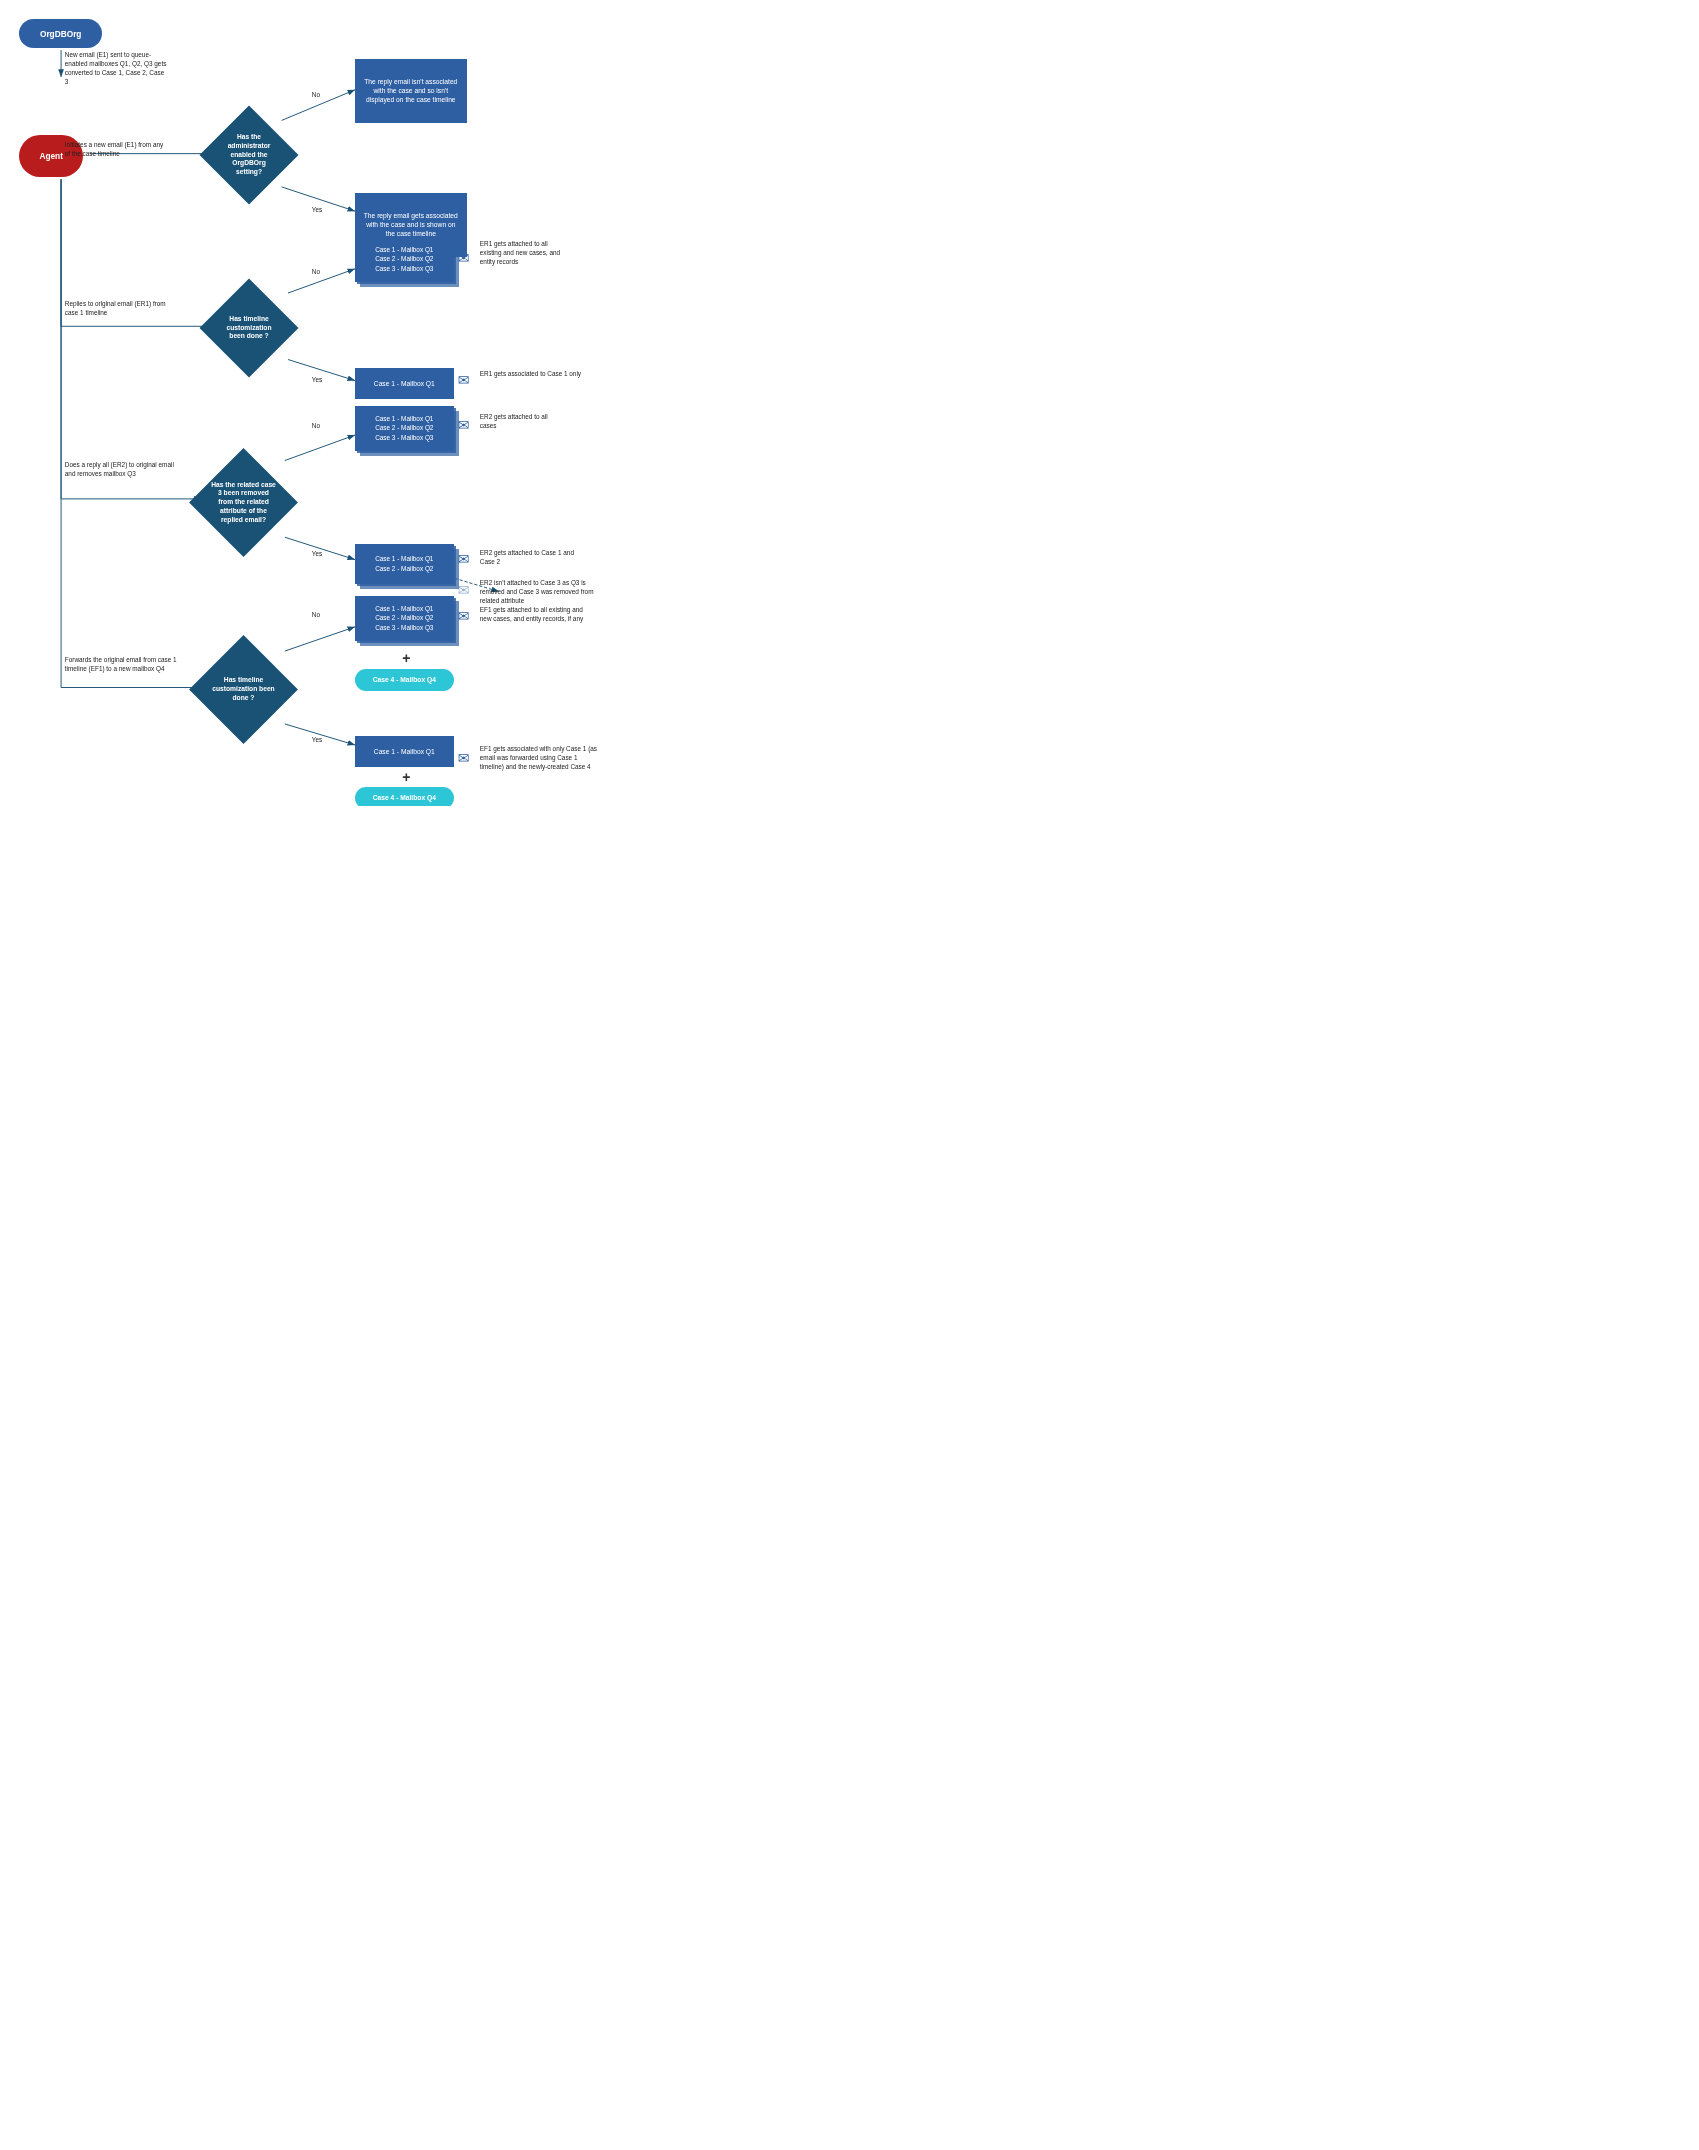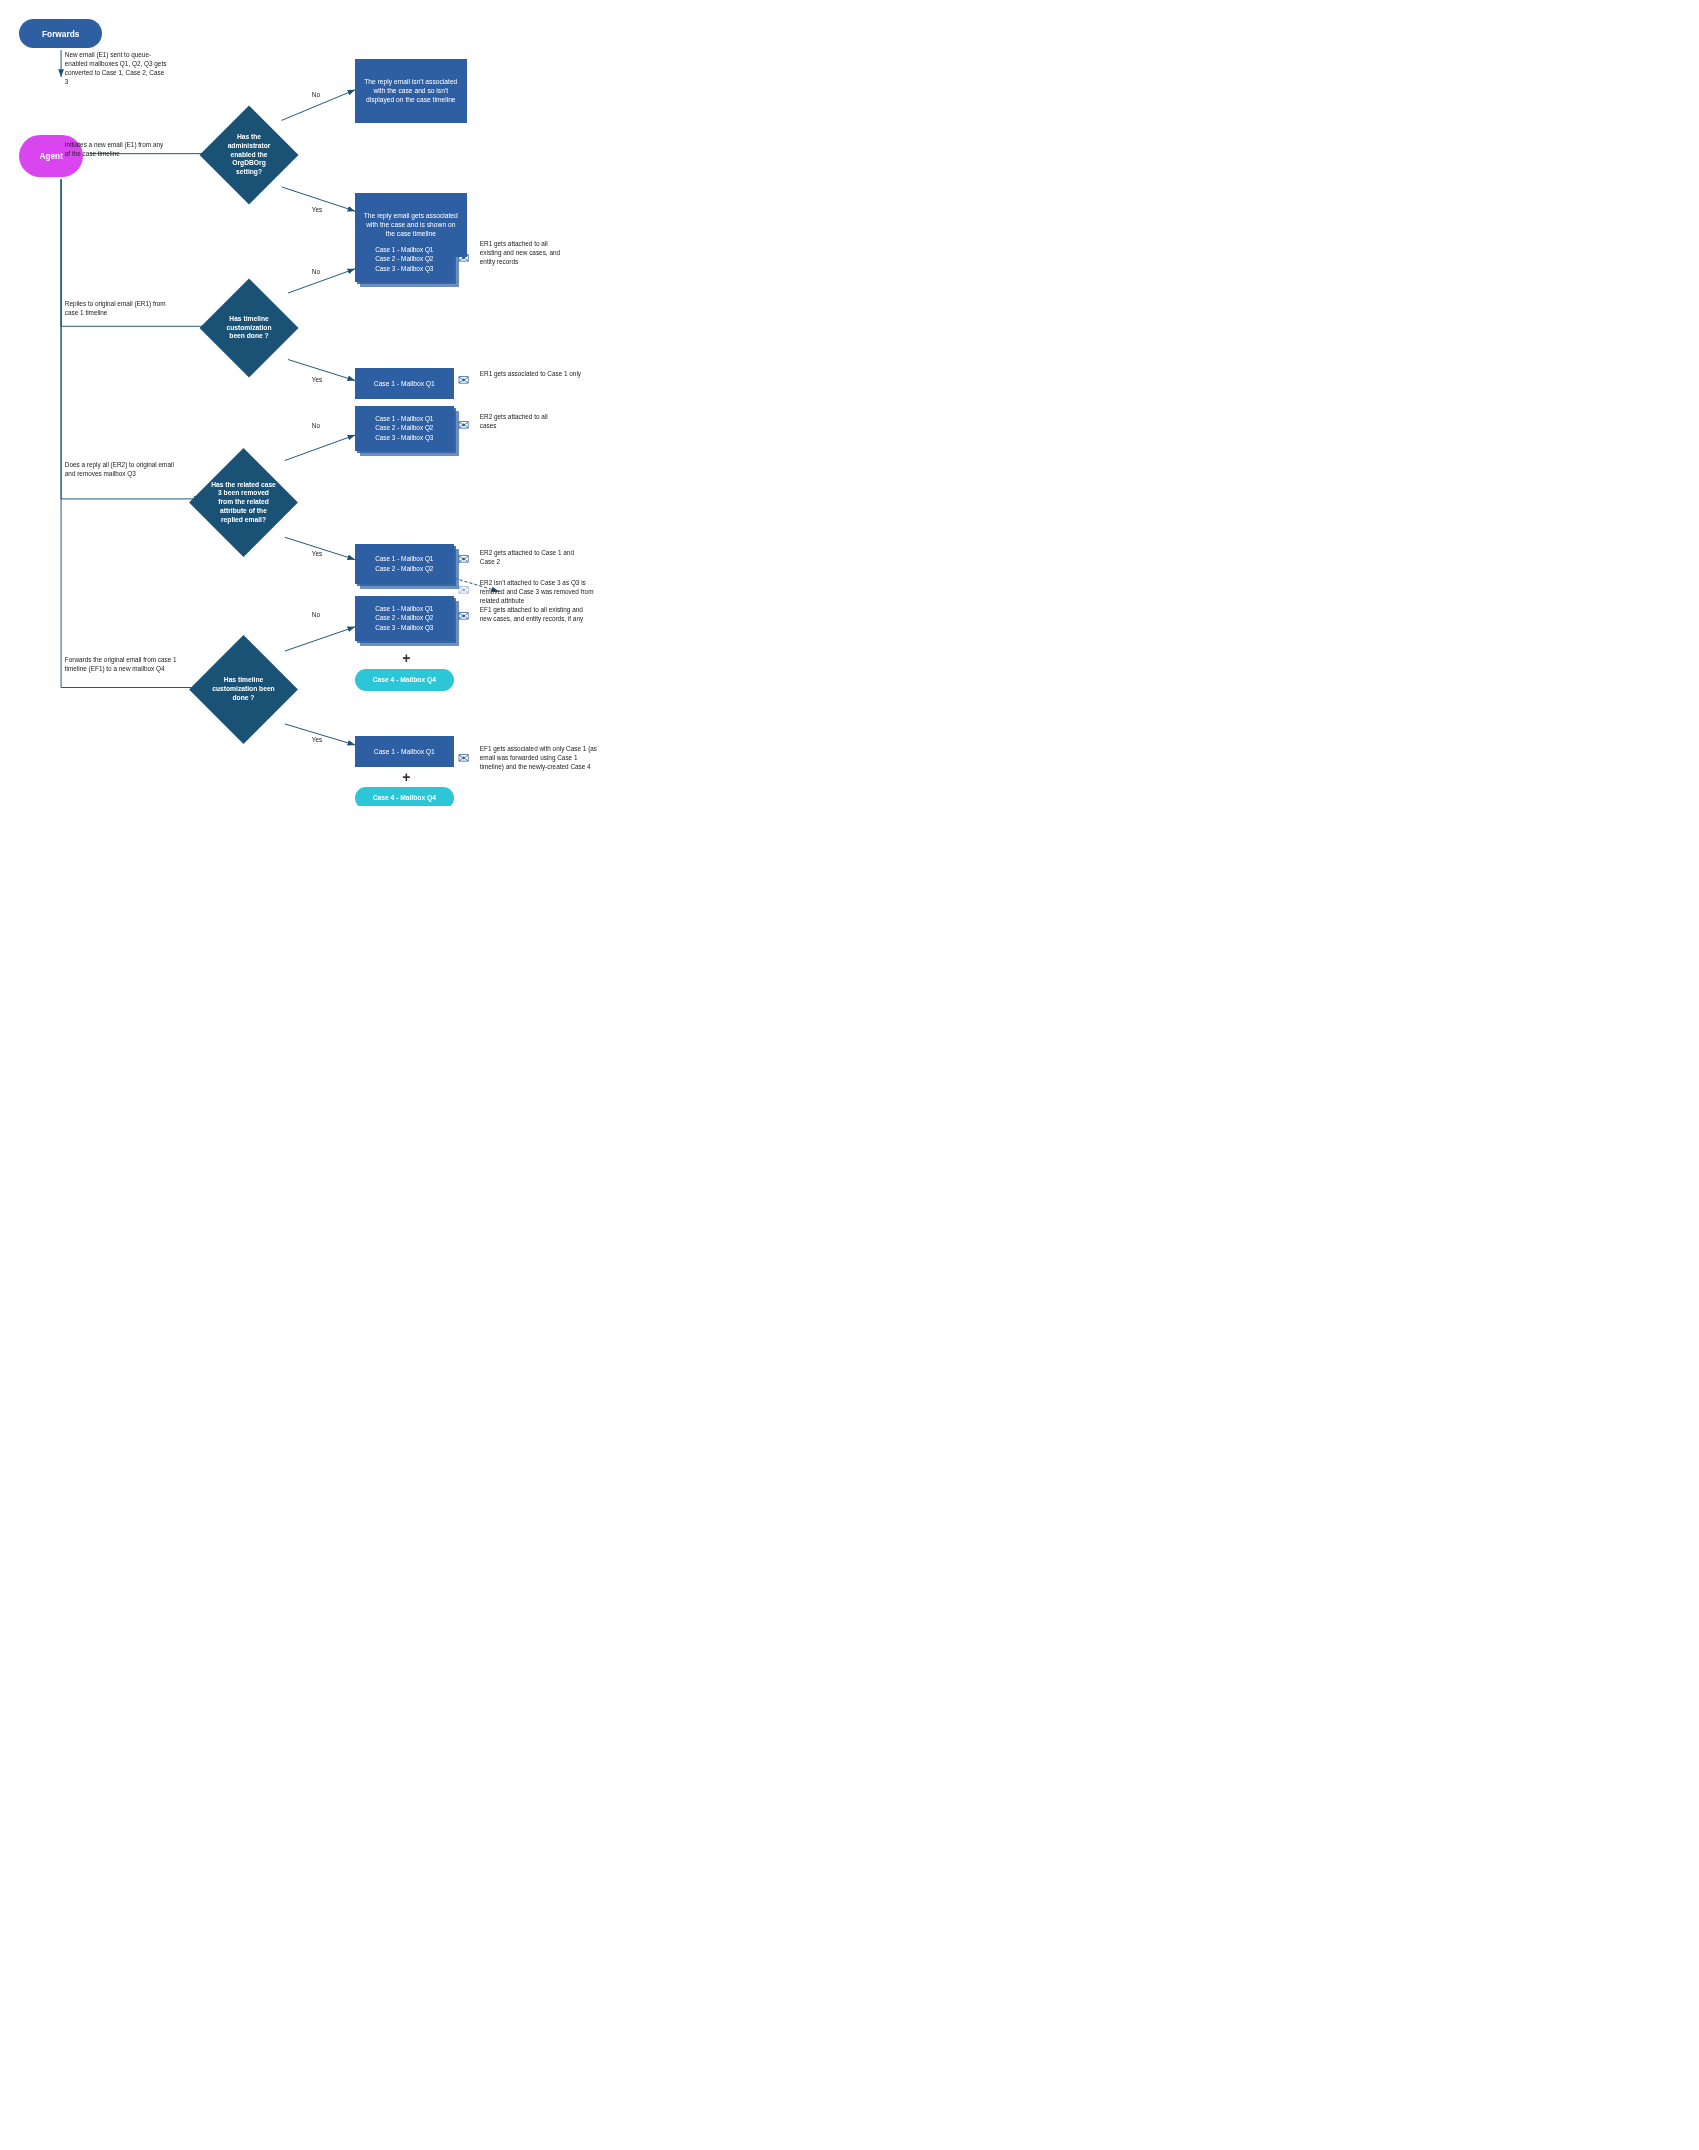--- a/index.html
+++ b/index.html
@@ -93,21 +93,21 @@
       border-radius: 3.8px;
     }
     .annotation {
       position: absolute;
       font-size: 6.4px;
       color: #222;
       line-height: 1.4;
       text-align: left;
     }
     .agent-oval {
-      background: #d946ef;
+      background: #b91c1c;
       color: #fff;
       border-radius: 25.6px;
       display: flex;
       align-items: center;
       justify-content: center;
       font-weight: 700;
       font-size: 8.3px;
       position: absolute;
       text-align: center;
     }
@@ -174,21 +174,21 @@
     <line x1="75" y1="260" x2="75" y2="1055" stroke="#1a5276" stroke-width="1.5"></line>
     <line x1="75" y1="1055" x2="295" y2="1055" stroke="#1a5276" stroke-width="1.5" marker-end="url(#arrowhead)"></line>
 
     <line x1="425" y1="998" x2="535" y2="960" stroke="#1a5276" stroke-width="1.5" marker-end="url(#arrowhead)"></line>
 
     <line x1="425" y1="1112" x2="535" y2="1145" stroke="#1a5276" stroke-width="1.5" marker-end="url(#arrowhead)"></line>
 
     <line x1="660" y1="875" x2="760" y2="905" stroke="#1a5276" stroke-width="1.5" stroke-dasharray="5,3" marker-end="url(#arrowhead-dash)"></line>
   </svg>
 
-  <div class="rounded-rect" style="left:6.4px;top:6.4px;width:83px;height:29px;font-size:8.3px;">Forwards</div>
+  <div class="rounded-rect" style="left:6.4px;top:6.4px;width:83px;height:29px;font-size:8.3px;">OrgDBOrg</div>
 
   <div class="agent-oval" style="left:6.4px;top:122px;width:64px;height:42px;font-size:8.3px;">Agent</div>
 
   <div class="annotation" style="left:52px;top:38px;width:102px;">New email (E1) sent to
 queue-enabled
 mailboxes Q1, Q2, Q3
 gets converted to
 Case 1, Case 2, Case 3</div>
 
   <div class="annotation" style="left:52px;top:128px;width:102px;">Initiates a new email

